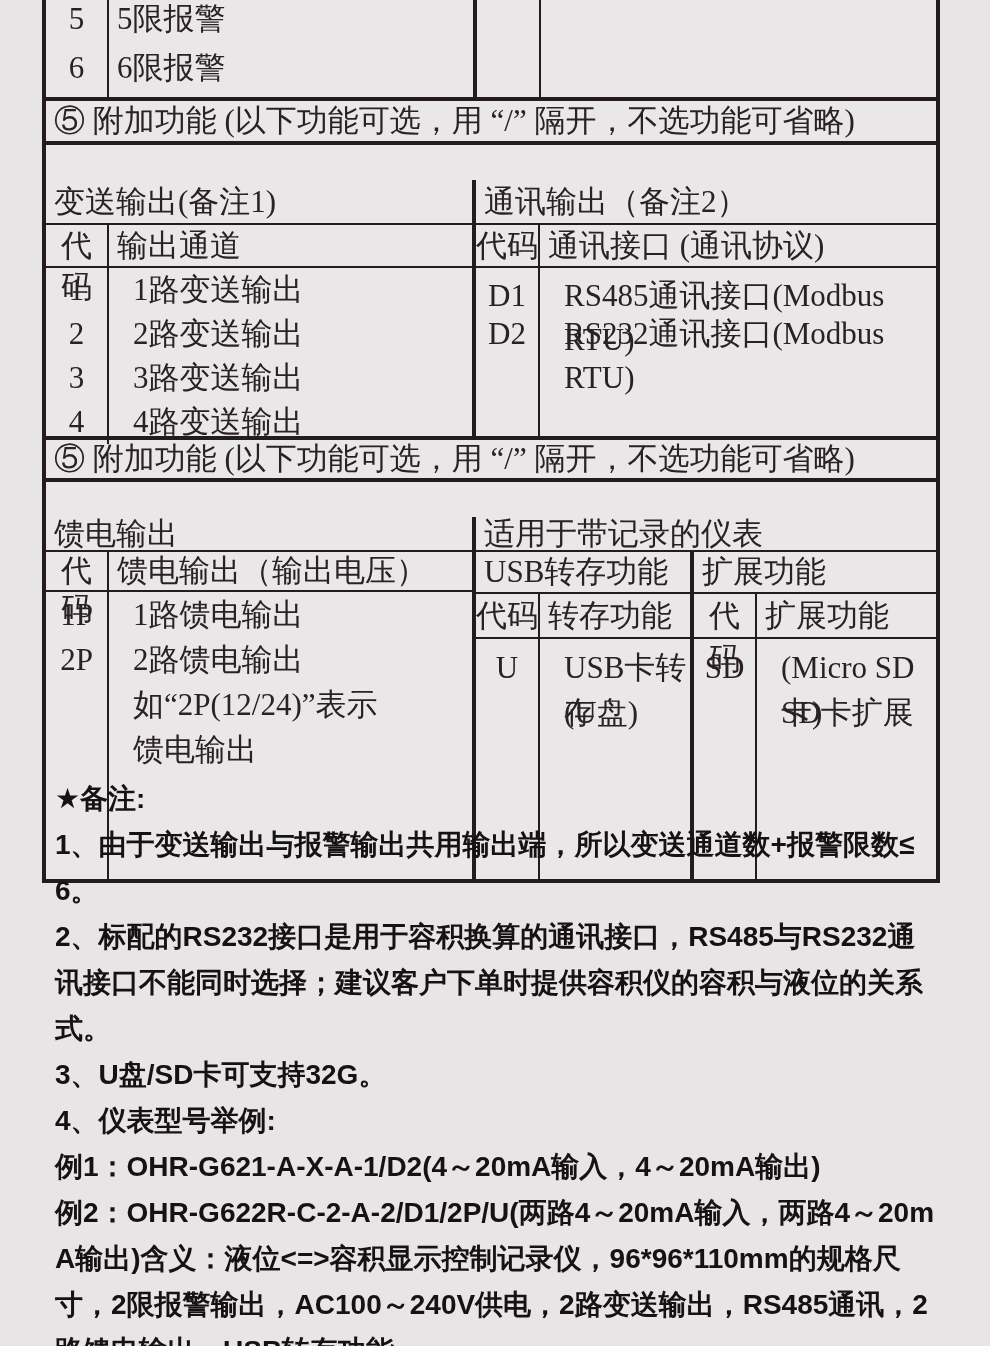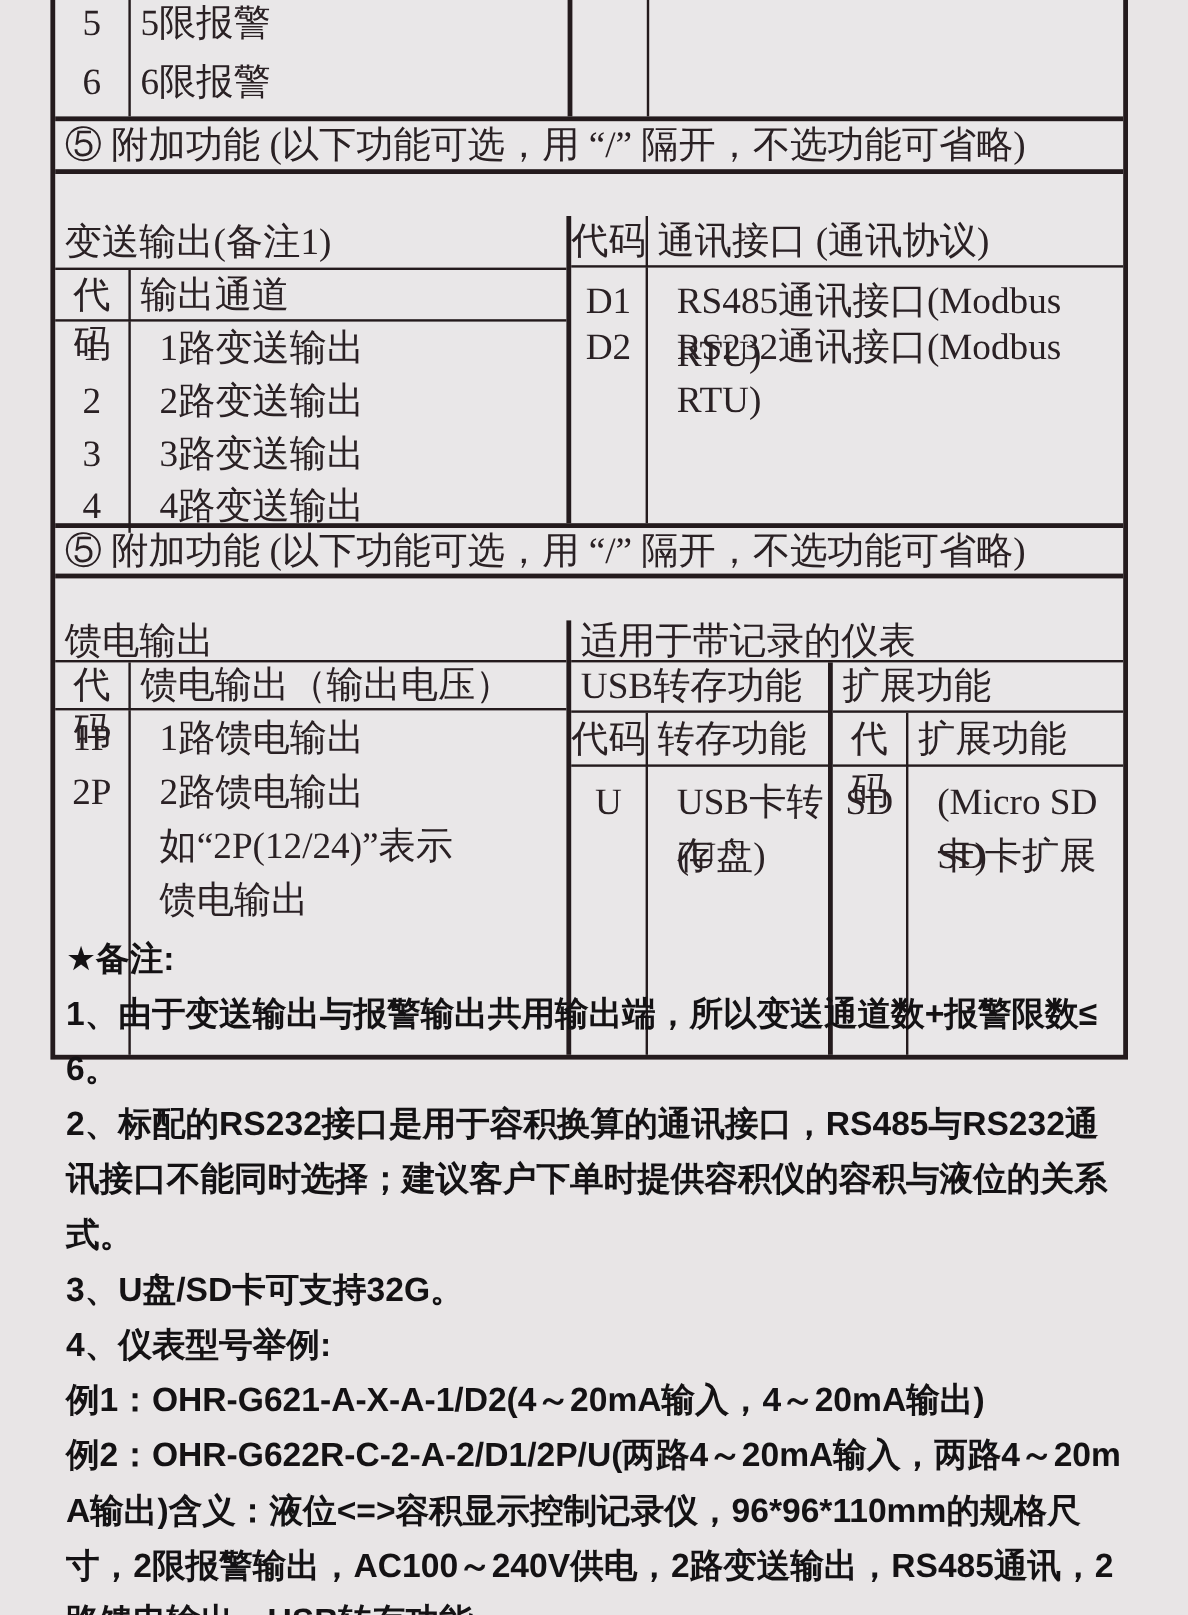--- a/index.html
+++ b/index.html
@@ -121,20 +121,21 @@
           <div class="desc-col">
             <div class="ln44">1路变送输出</div>
             <div class="ln44">2路变送输出</div>
             <div class="ln44">3路变送输出</div>
             <div class="ln44">4路变送输出</div>
           </div>
         </div>
       </div>
 
       <div class="sub-r">
+        <div class="st-title h45 b2b">通讯输出（备注2）</div>
         <div class="st-head h43 b2b">
           <div class="hc w64 b2r h43">代码</div>
           <div class="hl h43">通讯接口 (通讯协议)</div>
         </div>
         <div class="st-body">
           <div class="code-col w64 b2r">
             <div class="ln44 pad-top6">D1</div>
             <div class="ln44">D2</div>
           </div>
           <div class="desc-col">

